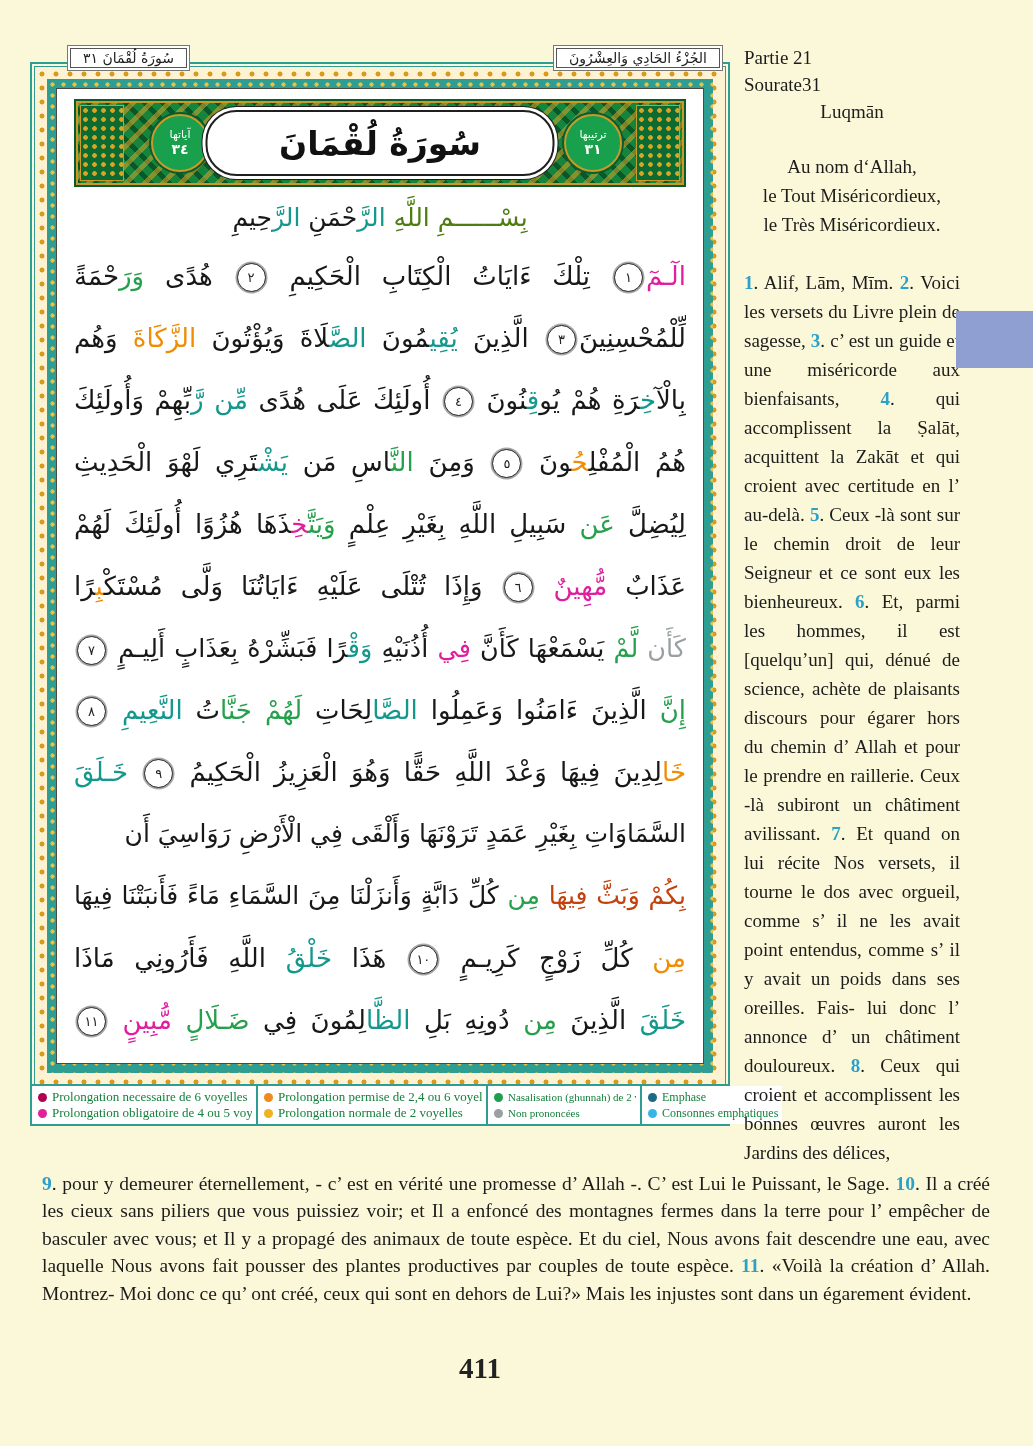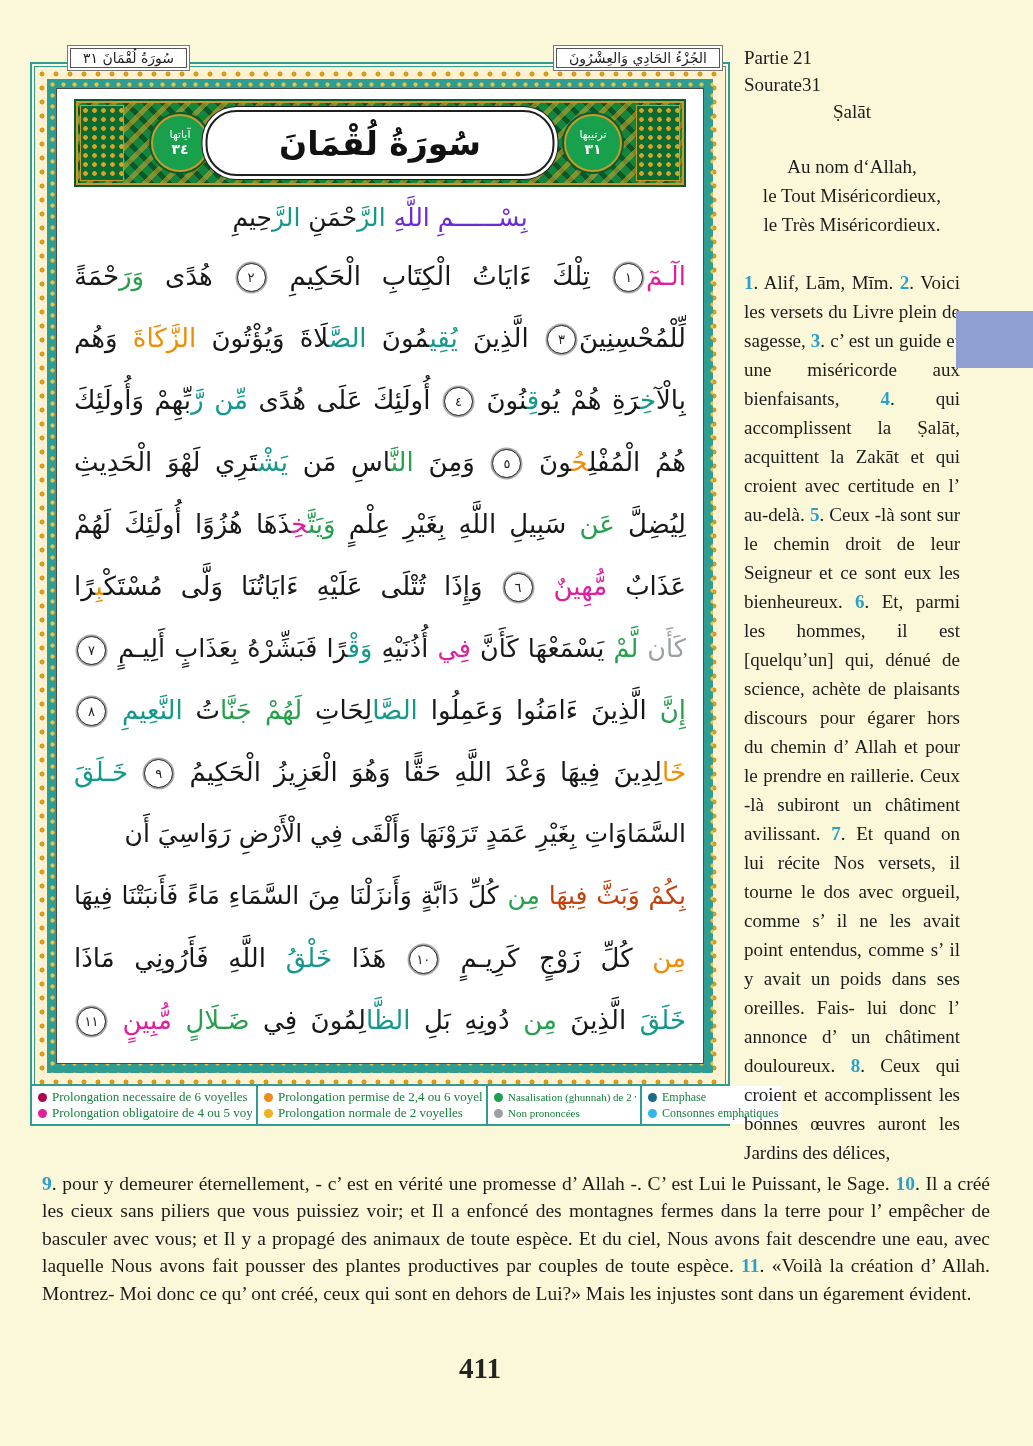--- a/index.html
+++ b/index.html
@@ -106,21 +106,21 @@
               <span class="t">آياتها</span>
               <span class="v">٣٤</span>
             </div>
             <div class="cartouche">سُورَةُ لُقْمَانَ</div>
             <div class="medallion order">
               <span class="t">ترتيبها</span>
               <span class="v">٣١</span>
             </div>
           </div>
 
-          <div class="basmala" id="basmala"><span class="qrun" style="color: #6d28d9;">بِسْــــــمِ اللَّهِ </span><span class="qrun" style="color: rgb(20, 152, 140);">الرَّ</span><span class="qrun" style="color: rgb(24, 24, 24);">حْمَنِ </span><span class="qrun" style="color: rgb(20, 152, 140);">الرَّ</span><span class="qrun" style="color: rgb(24, 24, 24);">حِيمِ</span></div>
+          <div class="basmala" id="basmala"><span class="qrun" style="color: #4d7c0f;">بِسْــــــمِ اللَّهِ </span><span class="qrun" style="color: rgb(20, 152, 140);">الرَّ</span><span class="qrun" style="color: rgb(24, 24, 24);">حْمَنِ </span><span class="qrun" style="color: rgb(20, 152, 140);">الرَّ</span><span class="qrun" style="color: rgb(24, 24, 24);">حِيمِ</span></div>
           <div id="qlines">
               <div class="qline" style="font-size: 26px;"><span class="qrun" style="color: rgb(223, 31, 158);">الٓـمٓ</span><span class="vmark">١</span><span class="qrun" style="color: rgb(24, 24, 24);"> تِلْكَ ءَايَاتُ الْكِتَابِ الْحَكِيمِ </span><span class="vmark">٢</span><span class="qrun" style="color: rgb(24, 24, 24);"> هُدًى </span><span class="qrun" style="color: rgb(39, 160, 78);">وَرَ</span><span class="qrun" style="color: rgb(24, 24, 24);">حْمَةً</span></div>
               <div class="qline" style="font-size: 26px;"><span class="qrun" style="color: rgb(24, 24, 24);">لِّلْمُحْسِنِينَ</span><span class="vmark">٣</span><span class="qrun" style="color: rgb(24, 24, 24);"> الَّذِينَ </span><span class="qrun" style="color: rgb(20, 152, 140);">يُقِي</span><span class="qrun" style="color: rgb(24, 24, 24);">مُونَ </span><span class="qrun" style="color: rgb(20, 152, 140);">الصَّ</span><span class="qrun" style="color: rgb(24, 24, 24);">لَاةَ وَيُؤْتُونَ </span><span class="qrun" style="color: rgb(239, 141, 5);">الزَّكَاةَ</span><span class="qrun" style="color: rgb(24, 24, 24);"> وَهُم</span></div>
               <div class="qline" style="font-size: 26px;"><span class="qrun" style="color: rgb(24, 24, 24);">بِالْآ</span><span class="qrun" style="color: rgb(20, 152, 140);">خِ</span><span class="qrun" style="color: rgb(24, 24, 24);">رَةِ هُمْ يُو</span><span class="qrun" style="color: rgb(20, 152, 140);">قِ</span><span class="qrun" style="color: rgb(24, 24, 24);">نُونَ </span><span class="vmark">٤</span><span class="qrun" style="color: rgb(24, 24, 24);"> أُولَئِكَ عَلَى هُدًى </span><span class="qrun" style="color: rgb(20, 152, 140);">مِّن رَّ</span><span class="qrun" style="color: rgb(24, 24, 24);">بِّهِمْ  وَأُولَئِكَ</span></div>
               <div class="qline" style="font-size: 26px;"><span class="qrun" style="color: rgb(24, 24, 24);">هُمُ الْمُفْلِ</span><span class="qrun" style="color: rgb(239, 141, 5);">حُ</span><span class="qrun" style="color: rgb(24, 24, 24);">ونَ </span><span class="vmark">٥</span><span class="qrun" style="color: rgb(24, 24, 24);"> وَمِنَ </span><span class="qrun" style="color: rgb(39, 160, 78);">النَّ</span><span class="qrun" style="color: rgb(24, 24, 24);">اسِ مَن </span><span class="qrun" style="color: rgb(20, 152, 140);">يَشْ</span><span class="qrun" style="color: rgb(24, 24, 24);">تَرِي لَهْوَ الْحَدِيثِ</span></div>
               <div class="qline" style="font-size: 26px;"><span class="qrun" style="color: rgb(24, 24, 24);">لِيُضِلَّ </span><span class="qrun" style="color: rgb(39, 160, 78);">عَن</span><span class="qrun" style="color: rgb(24, 24, 24);"> سَبِيلِ اللَّهِ بِغَيْرِ عِلْمٍ </span><span class="qrun" style="color: rgb(39, 160, 78);">وَيَتَّ</span><span class="qrun" style="color: rgb(223, 31, 158);">خِ</span><span class="qrun" style="color: rgb(24, 24, 24);">ذَهَا هُزُوًا  أُولَئِكَ لَهُمْ</span></div>
               <div class="qline" style="font-size: 26px;"><span class="qrun" style="color: rgb(24, 24, 24);">عَذَابٌ </span><span class="qrun" style="color: rgb(223, 31, 158);">مُّهِينٌ</span><span class="qrun" style="color: rgb(24, 24, 24);"> </span><span class="vmark">٦</span><span class="qrun" style="color: rgb(24, 24, 24);"> وَإِذَا تُتْلَى عَلَيْهِ ءَايَاتُنَا وَلَّى مُسْتَكْ</span><span class="qrun" style="color: rgb(239, 141, 5);">بِ</span><span class="qrun" style="color: rgb(24, 24, 24);">رًا</span></div>
               <div class="qline" style="font-size: 25.5px;"><span class="qrun" style="color: rgb(154, 160, 162);">كَأَن</span><span class="qrun" style="color: rgb(24, 24, 24);"> </span><span class="qrun" style="color: rgb(39, 160, 78);">لَّمْ</span><span class="qrun" style="color: rgb(24, 24, 24);"> يَسْمَعْهَا كَأَنَّ </span><span class="qrun" style="color: rgb(223, 31, 158);">فِي</span><span class="qrun" style="color: rgb(24, 24, 24);"> أُذُنَيْهِ </span><span class="qrun" style="color: rgb(20, 152, 140);">وَقْ</span><span class="qrun" style="color: rgb(24, 24, 24);">رًا  فَبَشِّرْهُ بِعَذَابٍ أَلِيـمٍ </span><span class="vmark">٧</span></div>
               <div class="qline" style="font-size: 26px;"><span class="qrun" style="color: rgb(39, 160, 78);">إِنَّ</span><span class="qrun" style="color: rgb(24, 24, 24);"> الَّذِينَ ءَامَنُوا وَعَمِلُوا </span><span class="qrun" style="color: rgb(20, 152, 140);">الصَّا</span><span class="qrun" style="color: rgb(24, 24, 24);">لِحَاتِ </span><span class="qrun" style="color: rgb(39, 160, 78);">لَهُمْ</span><span class="qrun" style="color: rgb(24, 24, 24);"> </span><span class="qrun" style="color: rgb(39, 160, 78);">جَنَّا</span><span class="qrun" style="color: rgb(24, 24, 24);">تُ </span><span class="qrun" style="color: rgb(20, 152, 140);">النَّعِيمِ</span><span class="qrun" style="color: rgb(24, 24, 24);"> </span><span class="vmark">٨</span></div>
               <div class="qline" style="font-size: 26px;"><span class="qrun" style="color: rgb(239, 141, 5);">خَا</span><span class="qrun" style="color: rgb(24, 24, 24);">لِدِينَ فِيهَا  وَعْدَ اللَّهِ حَقًّا  وَهُوَ الْعَزِيزُ الْحَكِيمُ </span><span class="vmark">٩</span><span class="qrun" style="color: rgb(24, 24, 24);"> </span><span class="qrun" style="color: rgb(20, 152, 140);">خَـلَقَ</span></div>
@@ -176,21 +176,21 @@
           <span class="llab">Consonnes emphatiques</span>
         </div>
       </div>
     </div>
 
   <aside class="trans">
     <div class="trans-head">
       <span>Partie 21</span>
       <span>Sourate31</span>
     </div>
-    <div class="trans-surah">Ṣalāt</div>
+    <div class="trans-surah">Luqmān</div>
     <div class="bismillah-fr">
       <div>Au nom d‘Allah,</div>
       <div>le Tout Miséricordieux,</div>
       <div>le Très Miséricordieux.</div>
     </div>
     <p class="trans-body" id="transBody"><span class="vnum">1</span><span>. Alif, Lām, Mīm. </span><span class="vnum">2</span><span>. Voici les versets du Livre plein de sagesse, </span><span class="vnum">3</span><span>. c’ est un guide et une miséricorde aux bienfaisants, </span><span class="vnum">4</span><span>. qui accomplissent la Ṣalāt, acquittent la Zakāt et qui croient avec certitude en l’ au-delà. </span><span class="vnum">5</span><span>. Ceux -là sont sur le chemin droit de leur Seigneur et ce sont eux les bienheureux. </span><span class="vnum">6</span><span>. Et, parmi les hommes, il est [quelqu’un] qui, dénué de science, achète de plaisants discours pour égarer hors du chemin d’ Allah et pour le prendre en raillerie. Ceux -là subiront un châtiment avilissant. </span><span class="vnum">7</span><span>. Et quand on lui récite Nos versets, il tourne le dos avec orgueil, comme s’ il ne les avait point entendus, comme s’ il y avait un poids dans ses oreilles. Fais- lui donc l’ annonce d’ un châtiment douloureux. </span><span class="vnum">8</span><span>. Ceux qui croient et accomplissent les bonnes œuvres auront les Jardins des délices, </span></p>
   </aside>
 
   <div class="blue-tab"></div>
 

